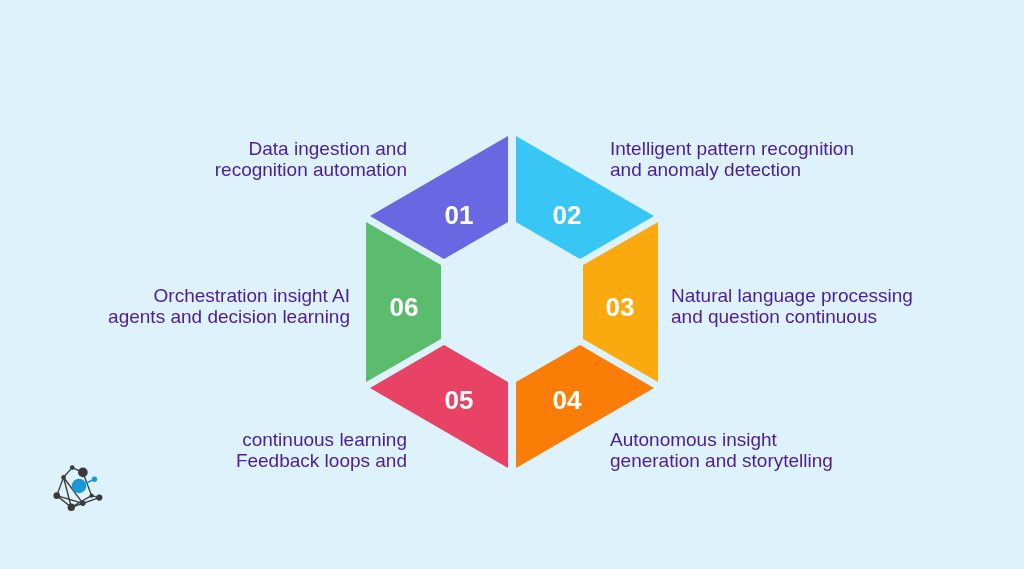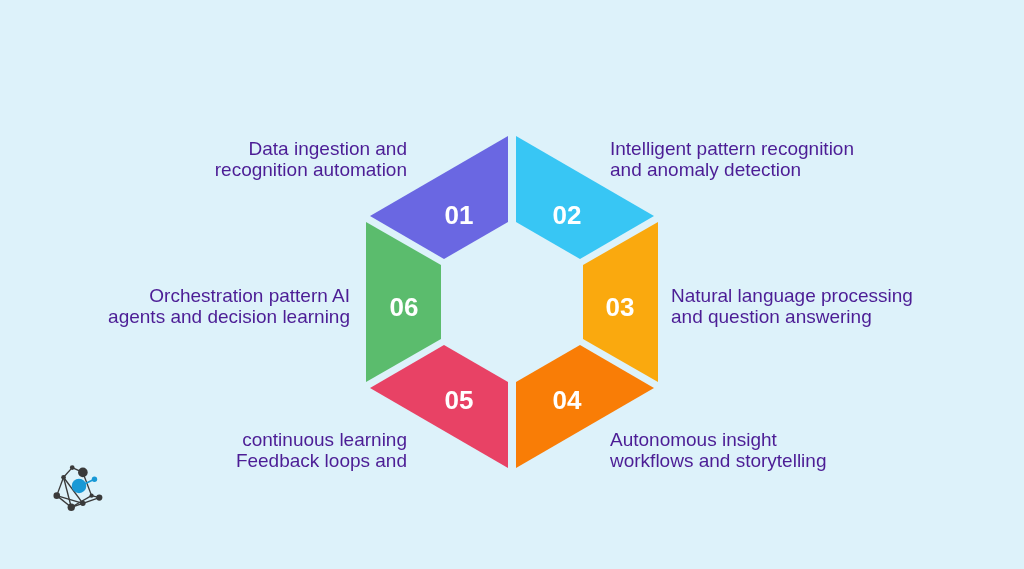--- a/index.html
+++ b/index.html
@@ -62,32 +62,32 @@
   <div class="step-label align-right lbl-1">
     <span>Data ingestion and</span>
     <span>recognition automation</span>
   </div>
   <div class="step-label align-left lbl-2">
     <span>Intelligent pattern recognition</span>
     <span>and anomaly detection</span>
   </div>
   <div class="step-label align-left lbl-3">
     <span>Natural language processing</span>
-    <span>and question answering</span>
+    <span>and question continuous</span>
   </div>
   <div class="step-label align-left lbl-4">
     <span>Autonomous insight</span>
-    <span>workflows and storytelling</span>
+    <span>generation and storytelling</span>
   </div>
   <div class="step-label align-right lbl-5">
     <span>continuous learning</span>
     <span>Feedback loops and</span>
   </div>
   <div class="step-label align-right lbl-6">
-    <span>Orchestration pattern AI</span>
+    <span>Orchestration insight AI</span>
     <span>agents and decision learning</span>
   </div>
 
   <svg class="logo" width="58" height="58" viewBox="0 0 60 60">
     <g fill="none" stroke-width="1.4" stroke="#3a3a3a">
       <line x1="23" y1="12" x2="34" y2="17"></line>
       <line x1="23" y1="12" x2="14" y2="22"></line>
       <line x1="14" y1="22" x2="7" y2="41"></line>
       <line x1="7" y1="41" x2="22" y2="53"></line>
       <line x1="22" y1="53" x2="34" y2="49"></line>

